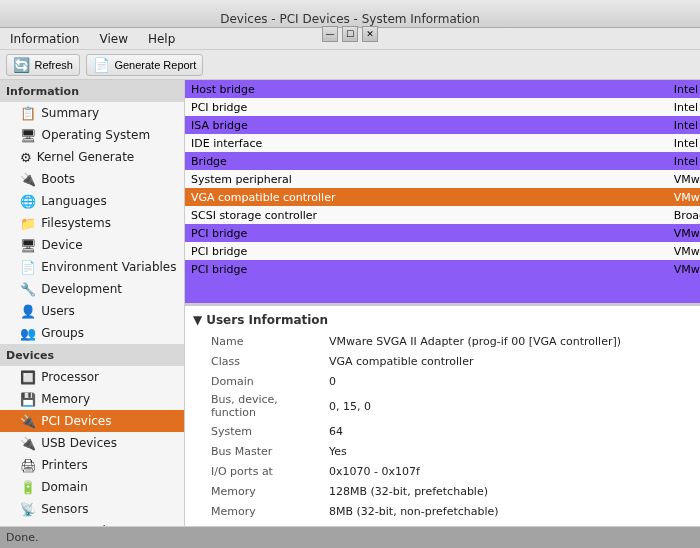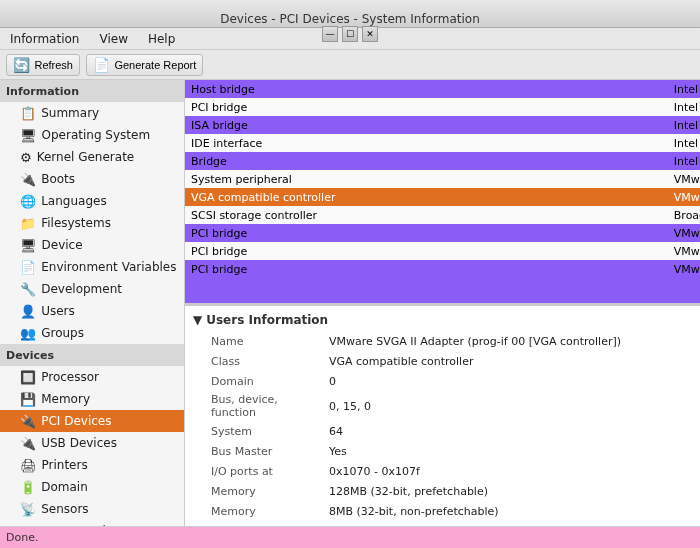--- a/index.html
+++ b/index.html
@@ -159,21 +159,21 @@
     }
     .info-table td:first-child {
       width: 130px;
       color: #555;
       padding-left: 20px;
     }
     .info-table td:last-child { color: #222; }
 
     
     .statusbar {
-      background: #f9a8d4;
+      background: #a3a3a3;
       border-top: 1px solid #ccc;
       padding: 2px 6px;
       font-size: 11px;
       color: #333;
       height: 22px;
       display: flex;
       align-items: center;
     }
   </style>
 </head>

